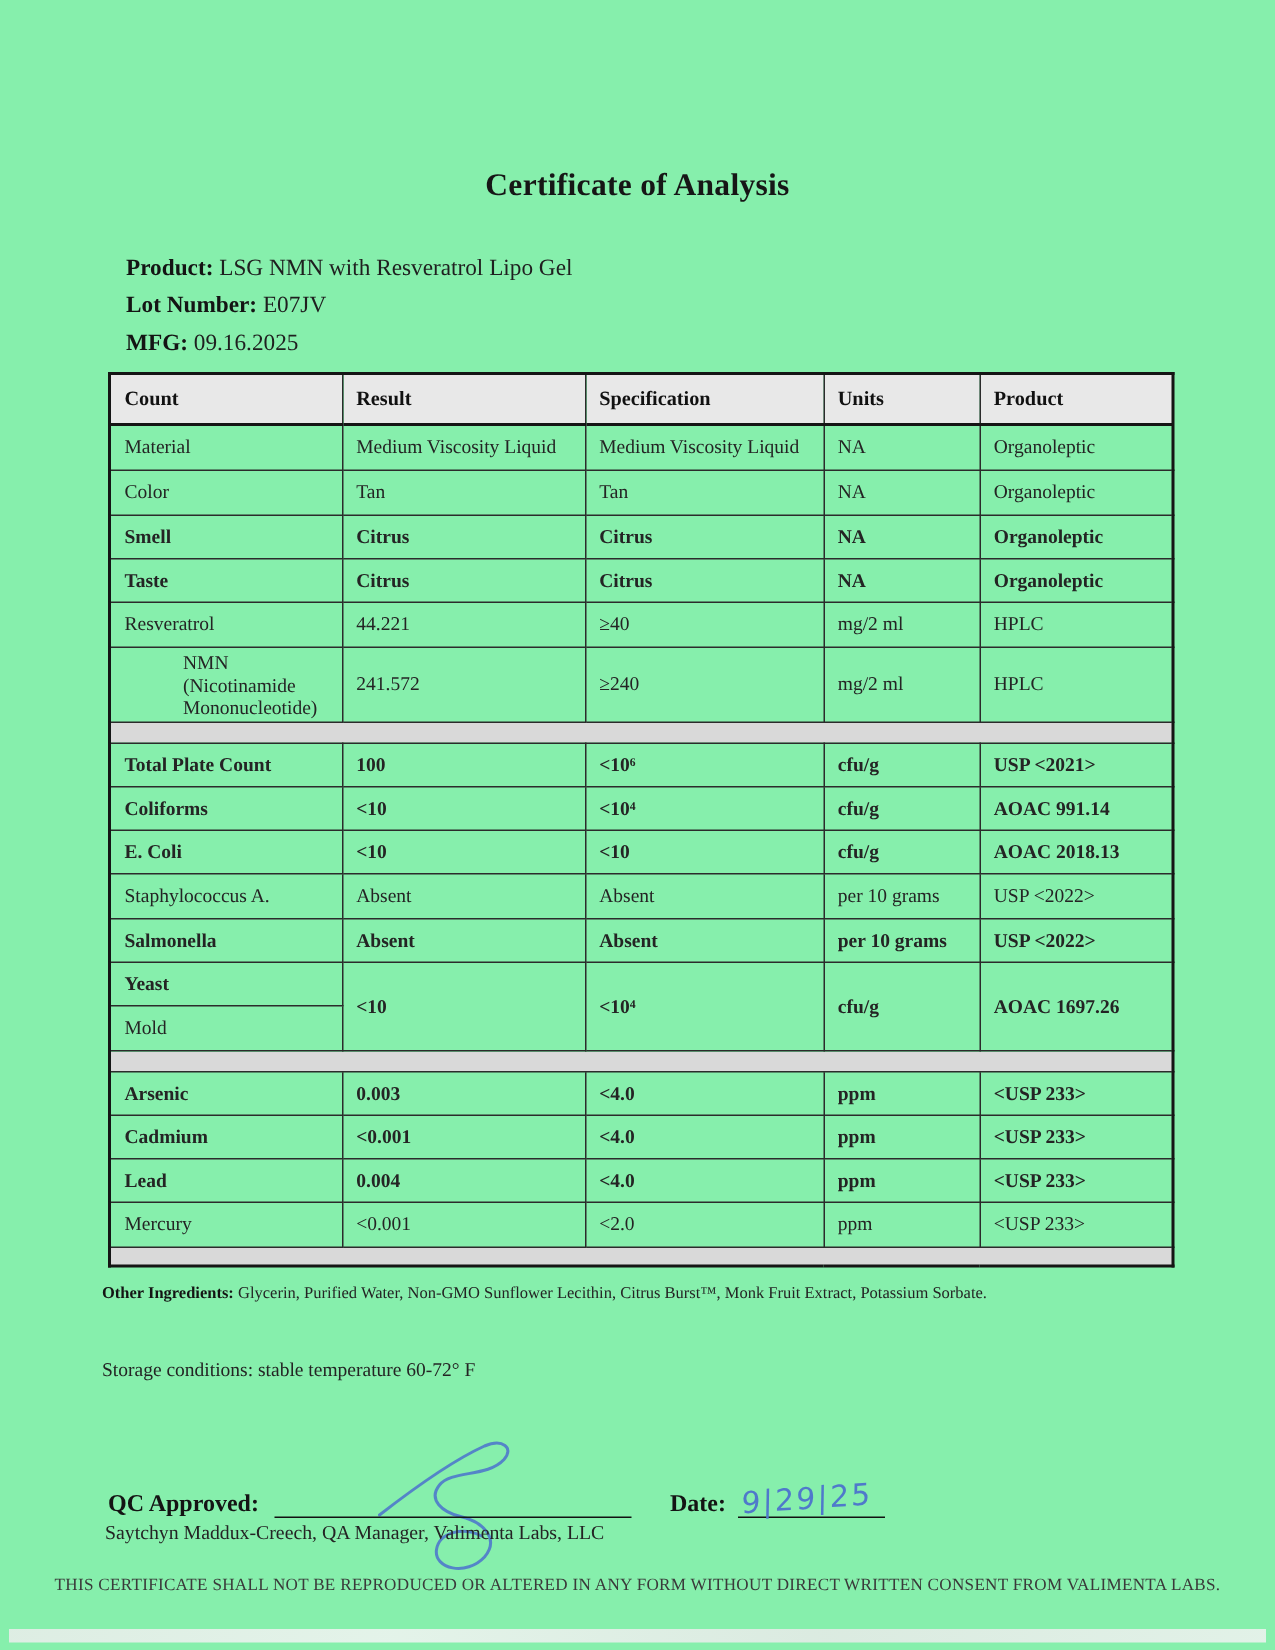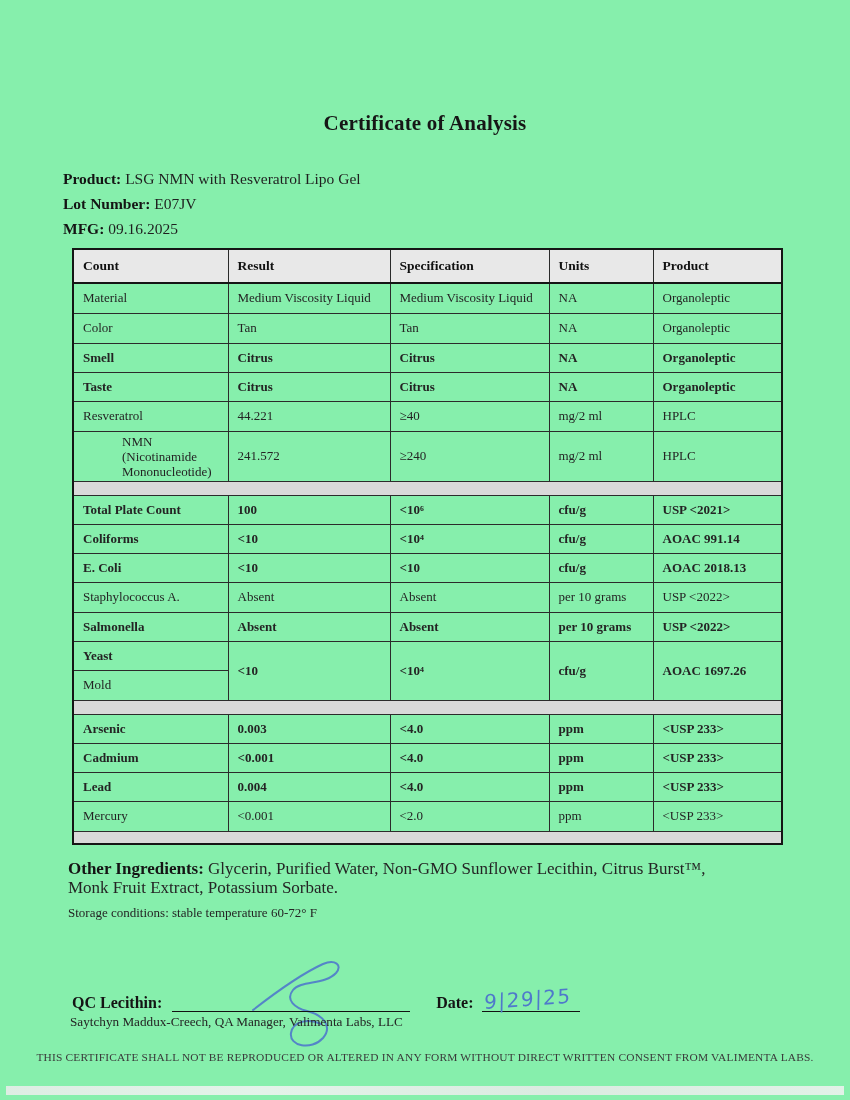--- a/index.html
+++ b/index.html
@@ -4,21 +4,21 @@
 <style>
   html,body { margin:0; padding:0; background:#ffffff; }
   .page {
     position:relative; width:850px; height:1100px; background:#86efac;
     font-family:"Liberation Serif", serif; color:#1f1f1f; overflow:hidden;
   }
   .title {
     position:absolute; top:111px; left:0; width:100%; margin:0;
     text-align:center; font-size:21px; font-weight:bold; letter-spacing:.2px; color:#161616;
   }
-  .meta { position:absolute; top:166px; left:63px; font-size:15.5px; line-height:25px; }
+  .meta { position:absolute; top:166px; left:84px; font-size:15.5px; line-height:25px; }
   .meta .lbl { font-weight:bold; color:#141414; }
 
   table.coa {
     position:absolute; top:248px; left:72px; width:709px;
     border-collapse:collapse; table-layout:fixed;
     font-size:13px; color:#242424;
     border:2.5px solid #151515;
   }
   .coa th, .coa td {
     border:1.5px solid #2b2b2b; padding:2px 9px; text-align:left;
@@ -26,21 +26,21 @@
   }
   .coa thead th {
     background:#e8e8e8; font-size:13.5px; font-weight:bold; color:#111;
     height:28px; border-bottom:2px solid #151515;
   }
   .coa td.wrap { white-space:normal; line-height:15px;padding-left:48px; }
   .h29 { height:29px;font-weight:bold; } .h30 { height:30px; } .h37 { height:37px; }
   tr.band td { background:#d9d9d9; padding:0; height:13px; border-left:none; border-right:none; }
   tr.band-b td { background:#d9d9d9; padding:0; height:11px; border-left:none; border-right:none; }
 
-  .note { position:absolute; left:68px; font-size:17px; line-height:19px; color:#242424; }
+  .note { position:absolute; left:68px; font-size:11px; line-height:19px; color:#242424; }
   .note .lbl { font-weight:bold; color:#141414; }
   .other-ing { top:842px; width:672px; }
   .storage { top:890px; font-size:13px; }
 
   .qc-row {
     position:absolute; left:72px; top:992px; display:flex; align-items:flex-end;
     font-size:16px; color:#141414;
   }
   .qc-row .blbl { font-weight:bold; white-space:nowrap; }
   .sig-line { width:238px; height:19px; border-bottom:1.7px solid #111; margin-left:10px; }
@@ -240,21 +240,21 @@
     <span>Glycerin, Purified Water, Non-GMO Sunflower Lecithin, Citrus Burst™, Monk Fruit Extract, Potassium Sorbate.</span>
   </p>
 
   <p class="note storage">Storage conditions: stable temperature 60-72° F</p>
 
   <svg class="sig-svg" width="125" height="98" viewBox="0 0 125 98">
     <path d="M 10,54 C 28,40 58,18 80,8 C 92,3 100,9 93,17 C 82,29 58,24 50,34 C 42,44 52,52 64,55 C 80,59 90,70 80,82 C 68,95 46,90 48,77 C 50,65 66,62 78,68" fill="none" stroke="#4f79cb" stroke-width="2" stroke-linecap="round" opacity="0.9"></path>
   </svg>
 
   <div class="qc-row">
-    <span class="blbl">QC Lecithin:</span>
+    <span class="blbl">QC Approved:</span>
     <span class="sig-line"></span>
     <span class="blbl date-lbl">Date:</span>
     <span class="date-line">
       <span class="handwritten">9|29|25</span>
     </span>
   </div>
 
   <div class="signer">Saytchyn Maddux-Creech, QA Manager, Valimenta Labs, LLC</div>
 
   <div class="footer">THIS CERTIFICATE SHALL NOT BE REPRODUCED OR ALTERED IN ANY FORM WITHOUT DIRECT WRITTEN CONSENT FROM VALIMENTA LABS.</div>

